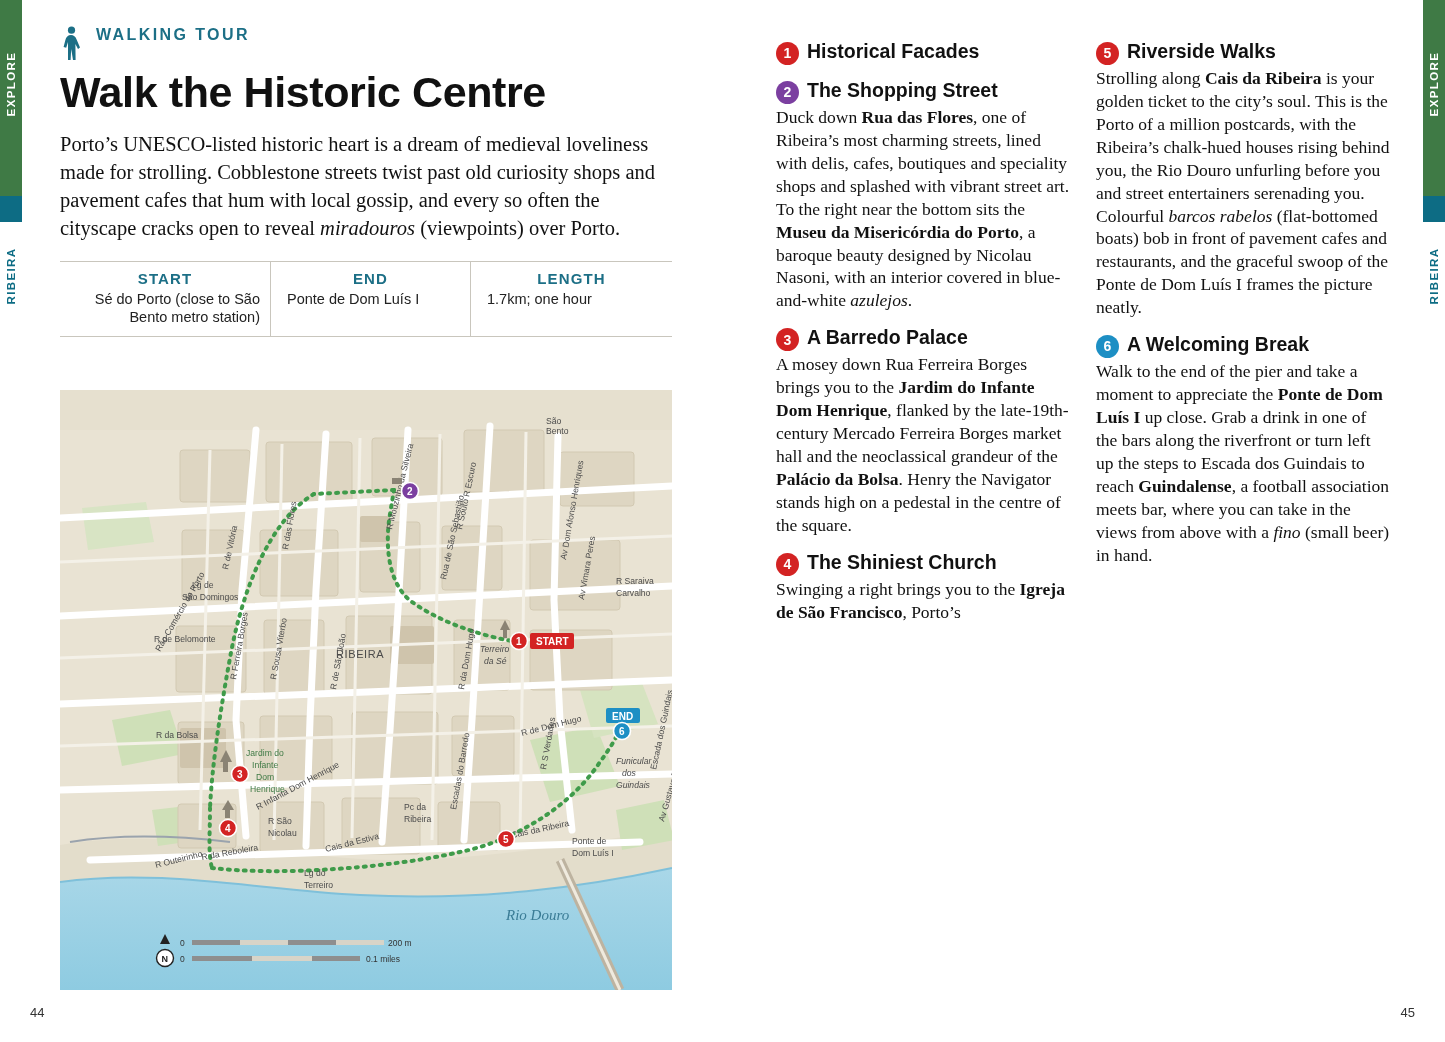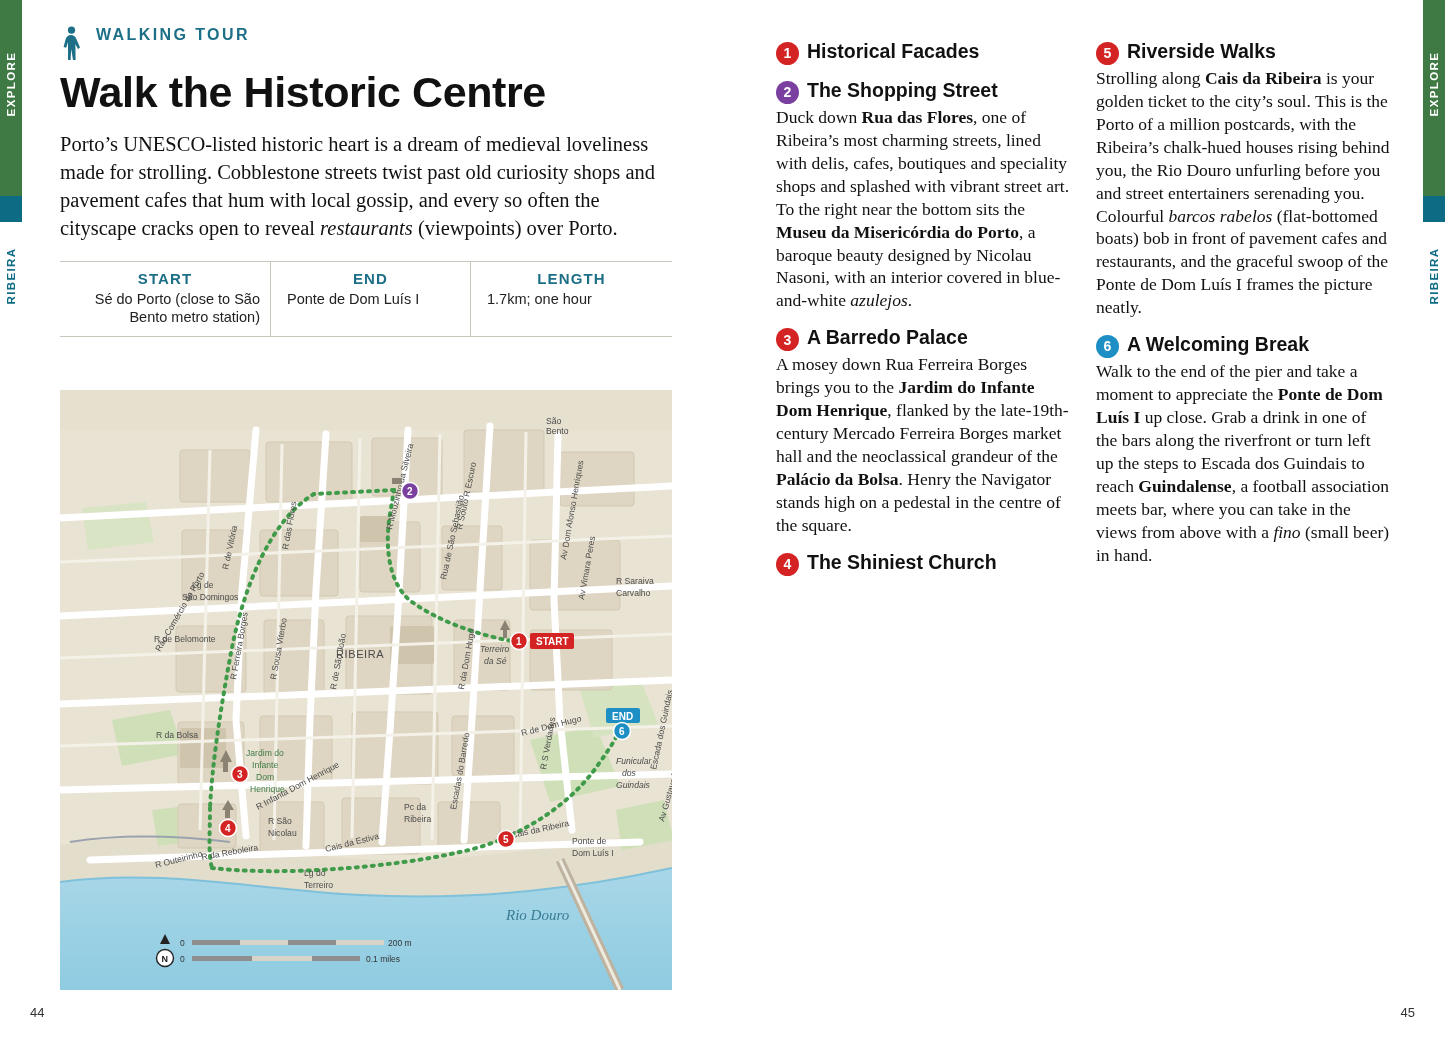--- a/index.html
+++ b/index.html
@@ -185,21 +185,21 @@
       <svg viewBox="0 0 22 34" width="22" height="34" aria-hidden="true">
         <circle cx="11.5" cy="4.2" r="3.6" fill="#1c6f86"></circle>
         <path d="M11 9 C8 9 6 11 5.4 14 L3.6 21 L6.2 21.8 L8 16 L8 34 L10.6 34 L11.2 23 L13 34 L15.6 34 L15.4 18 L18 23 L20 21.6 L16.6 13.4 C15.6 10.6 13.6 9 11 9 Z" fill="#1c6f86"></path>
       </svg>
     </span>
     <span class="eyebrow-text">WALKING TOUR</span>
   </div>
 
   <h1 class="title">Walk the Historic Centre</h1>
 
-  <p class="intro">Porto’s UNESCO-listed historic heart is a dream of medieval loveliness made for strolling. Cobblestone streets twist past old curiosity shops and pavement cafes that hum with local gossip, and every so often the cityscape cracks open to reveal <em>restaurants</em> (viewpoints) over Porto.</p>
+  <p class="intro">Porto’s UNESCO-listed historic heart is a dream of medieval loveliness made for strolling. Cobblestone streets twist past old curiosity shops and pavement cafes that hum with local gossip, and every so often the cityscape cracks open to reveal <em>miradouros</em> (viewpoints) over Porto.</p>
 
   <div class="meta-table">
     <div class="meta-cell mc-start">
       <div class="meta-head">START</div>
       <div class="meta-val">Sé do Porto (close to São Bento metro station)</div>
     </div>
     <div class="meta-cell mc-end">
       <div class="meta-head">END</div>
       <div class="meta-val">Ponte de Dom Luís I</div>
     </div>
@@ -439,20 +439,21 @@
       <span class="step-title">A Barredo Palace</span>
     </div>
     <p class="step-body">A mosey down Rua Ferreira Borges brings you to the <b>Jardim do Infante Dom Henrique</b>, flanked by the late-19th-century Mercado Ferreira Borges market hall and the neoclassical grandeur of the <b>Palácio da Bolsa</b>. Henry the Navigator stands high on a pedestal in the centre of the square.</p>
   </div>
 
   <div class="step">
     <div class="step-head">
       <span class="badge" style="background: rgb(211, 35, 35);">4</span>
       <span class="step-title">The Shiniest Church</span>
     </div>
+    <p class="step-body">Swinging a right brings you to the <b>Igreja de São Francisco</b>, Porto’s</p>
   </div>
 
 </div>
 
 <div class="col c2">
 
 
   <div class="step">
     <div class="step-head">
       <span class="badge" style="background: rgb(211, 35, 35);">5</span>

